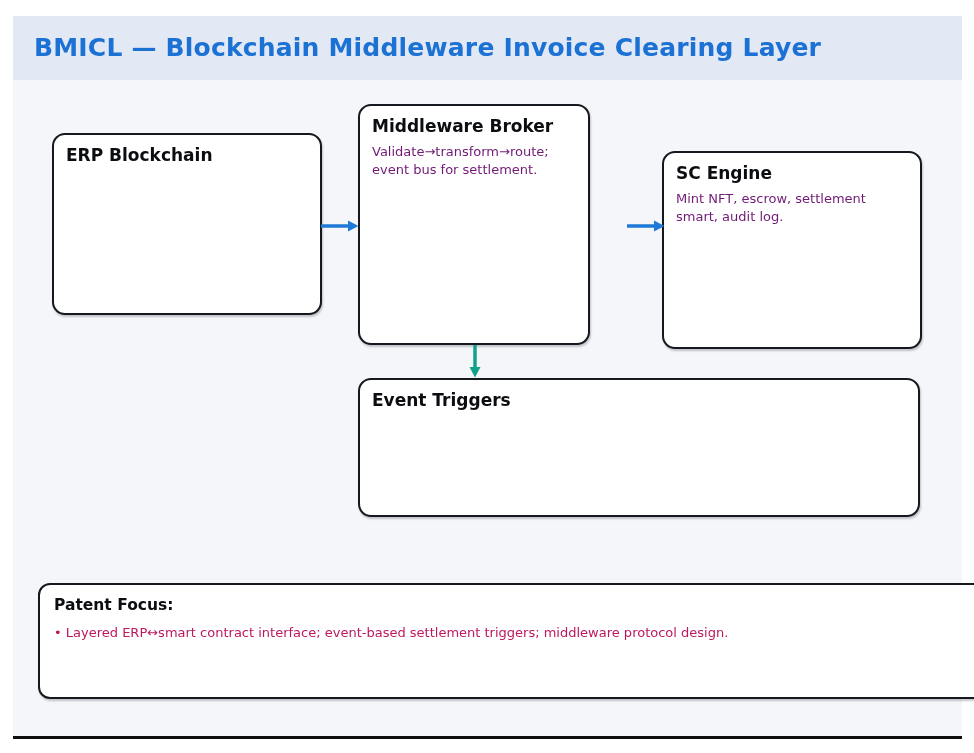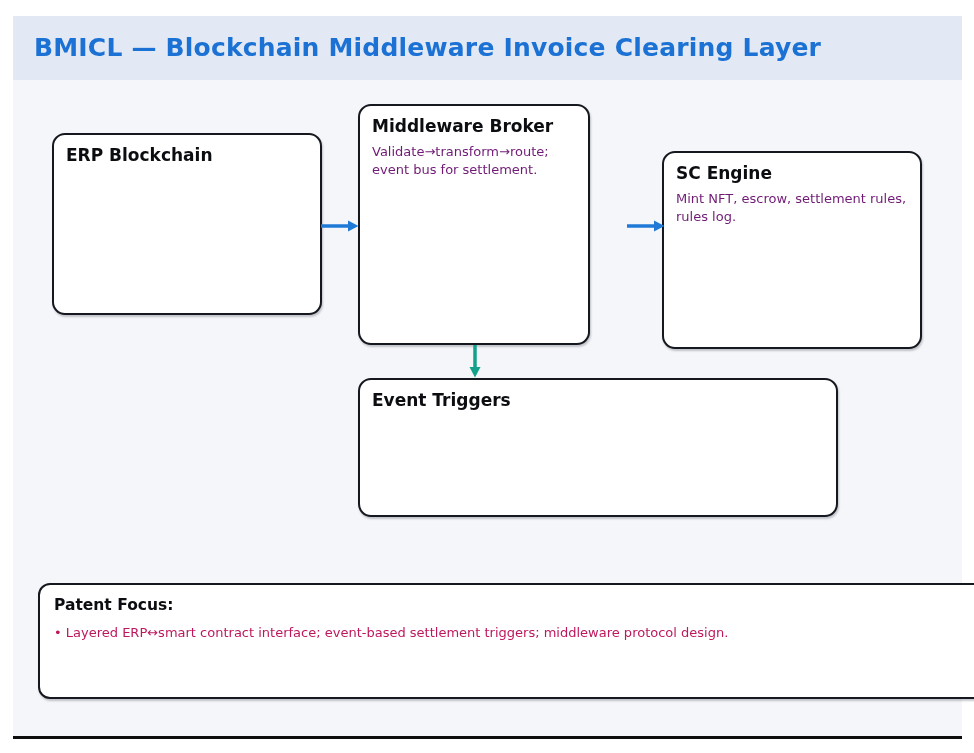--- a/index.html
+++ b/index.html
@@ -54,21 +54,21 @@
     margin-bottom: 7px;
   }
   .node-body {
     font-size: 13px;
     color: #701a75;
     line-height: 1.38;
   }
   .node-erp    { left: 39px;  top: 117px; width: 270px; height: 182px; }
   .node-broker { left: 345px; top: 88px;  width: 232px; height: 241px; }
   .node-sc     { left: 649px; top: 104px; width: 260px; height: 198px; margin-top: 31px; }
-  .node-events { left: 345px; top: 362px; width: 480px; height: 139px; }
+  .node-events { left: 345px; top: 362px; width: 562px; height: 139px; }
   .panel-patent {
     position: absolute;
     left: 25px; top: 567px;
     width: 972px; height: 116px;
     background: #ffffff;
     border: 2px solid var(--box-border, #15181e);
     border-radius: 12px;
     padding: 11px 14px;
     box-shadow: 1px 2px 2px rgba(95, 100, 112, 0.35);
   }
@@ -105,21 +105,21 @@
     <div class="node-title">ERP Blockchain</div>
   </div>
 
   <div class="node node-broker">
     <div class="node-title">Middleware Broker</div>
     <div class="node-body">Validate→transform→route; event bus for settlement.</div>
   </div>
 
   <div class="node node-sc">
     <div class="node-title">SC Engine</div>
-    <div class="node-body">Mint NFT, escrow, settlement rules, rules log.</div>
+    <div class="node-body">Mint NFT, escrow, settlement smart, audit log.</div>
   </div>
 
   <div class="node node-events">
     <div class="node-title">Event Triggers</div>
   </div>
 
   <div class="arrow arrow-blue arrow-1">
     <svg width="38" height="18" viewBox="0 0 38 18">
       <line x1="0" y1="9" x2="28" y2="9"></line>
       <polygon points="27,3.5 37.5,9 27,14.5"></polygon>

